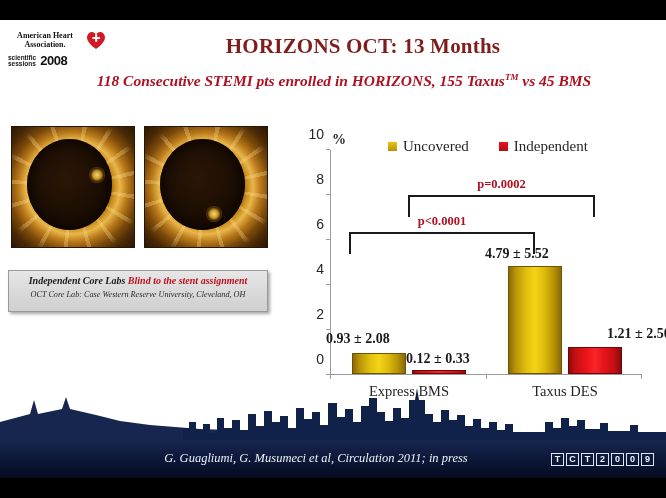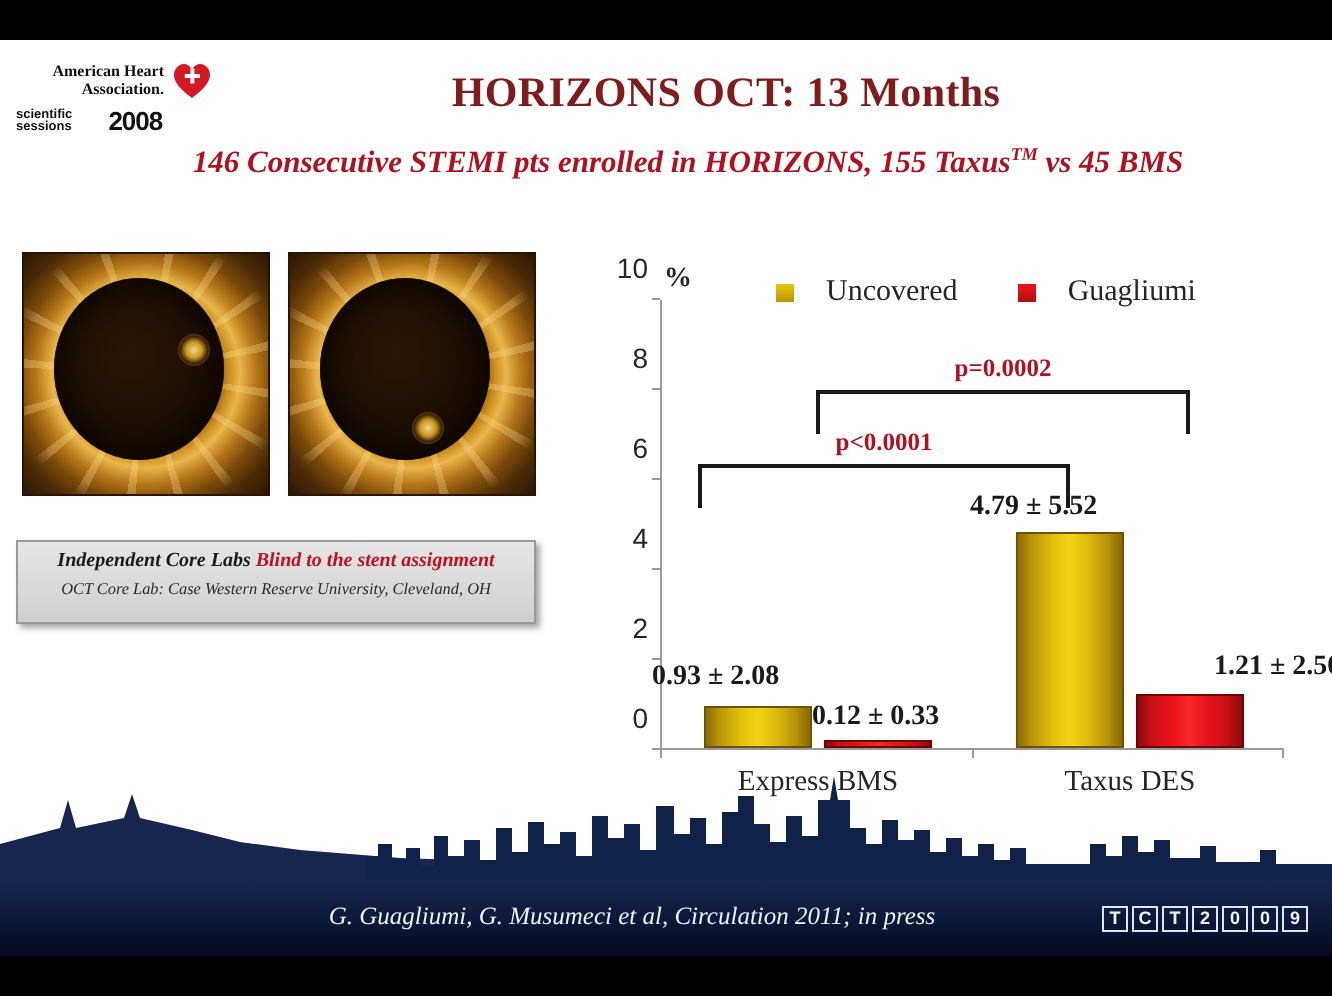--- a/index.html
+++ b/index.html
@@ -24,28 +24,28 @@
   }
 
   
   #aha-logo {
     position: absolute; left: 8px; top: 10px; width: 120px; height: 46px;
   }
   .aha-row { display: flex; align-items: center; }
   .aha-words {
     font-family: "Liberation Serif", serif;
     font-size: 8px; font-weight: bold; color: #111;
-    line-height: 9px; text-align: right; width: 74px;
+    line-height: 9px; text-align: center; width: 74px;
   }
   .aha-heart {
     position: relative; width: 22px; height: 20px; margin-left: 3px;
   }
   .aha-heart svg { display: block; }
   .ss-line {
-    margin-top: 5px; display: flex; align-items: flex-end; gap: 18px;
+    margin-top: 5px; display: flex; align-items: flex-end; gap: 4px;
   }
   .ss-small {
     font-family: "Liberation Sans", sans-serif;
     font-size: 6.5px; font-weight: bold; color: #111;
     line-height: 6px; text-align: left;
   }
   .ss-year {
     font-family: "Liberation Sans", sans-serif;
     font-size: 13px; font-weight: bold; color: #111;
     letter-spacing: -0.5px; line-height: 12px;
@@ -160,21 +160,21 @@
   .xtick { position: absolute; bottom: -4px; width: 1px; height: 4px; background: #9a9a9a; }
   #pct-label {
     position: absolute; left: 36px; top: 14px;
     font-family: "Liberation Serif", serif;
     font-weight: bold; font-size: 14px; color: #262626;
   }
   #legend {
     position: absolute; left: 92px; top: 20px;
     display: flex; gap: 30px; align-items: center;
   }
-  .lg-item { display: flex; align-items: center; gap: 16px; }
+  .lg-item { display: flex; align-items: center; gap: 6px; }
   .lg-swatch { width: 9px; height: 9px; display: inline-block; }
   .lg-gold { background: linear-gradient(180deg,#e8c40a,#b89307); }
   .lg-red  { background: linear-gradient(180deg,#e8141a,#b50f12); }
   .lg-text {
     font-family: "Liberation Serif", serif;
     font-size: 15px; color: #262626;
   }
 
   .bar { position: absolute; bottom: 1px; }
   .bar.gold {
@@ -271,21 +271,21 @@
         <div class="ss-small">
           <div>scientific</div>
           <div>sessions</div>
         </div>
         <div class="ss-year">2008</div>
       </div>
     </div>
 
     <div id="title">HORIZONS OCT: 13 Months</div>
     <div id="subtitle">
-      <span>146 Consecutive STEMI pts enrolled in HORIZONS, 155 Taxus</span><span class="tm">TM</span><span> vs 45 BMS</span>
+      <span>118 Consecutive STEMI pts enrolled in HORIZONS, 155 Taxus</span><span class="tm">TM</span><span> vs 45 BMS</span>
     </div>
 
     <div class="oct-wrap" id="oct1">
       <div class="oct-img">
         <div class="vessel"></div>
         <div class="struts"></div>
         <div class="lumen"></div>
         <div class="catheter"></div>
       </div>
     </div>
@@ -310,21 +310,21 @@
 
       <div id="pct-label">%</div>
 
       <div id="legend">
         <div class="lg-item">
           <span class="lg-swatch lg-gold"></span>
           <span class="lg-text">Uncovered</span>
         </div>
         <div class="lg-item">
           <span class="lg-swatch lg-red"></span>
-          <span class="lg-text">Guagliumi</span>
+          <span class="lg-text">Independent</span>
         </div>
       </div>
 
       <div id="plot">
         <div class="axis-line" id="y-axis"></div>
         <div class="axis-line" id="x-axis"></div>
 
         <div class="ytick" style="bottom:0px"></div>
         <div class="ytick" style="bottom:45px"></div>
         <div class="ytick" style="bottom:90px"></div>

